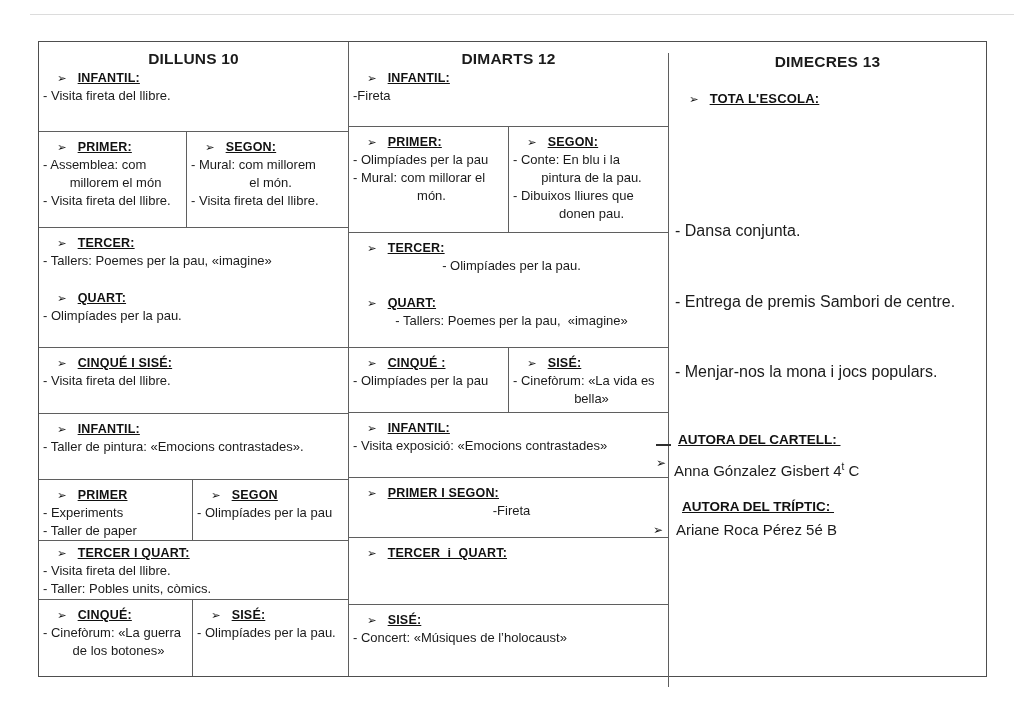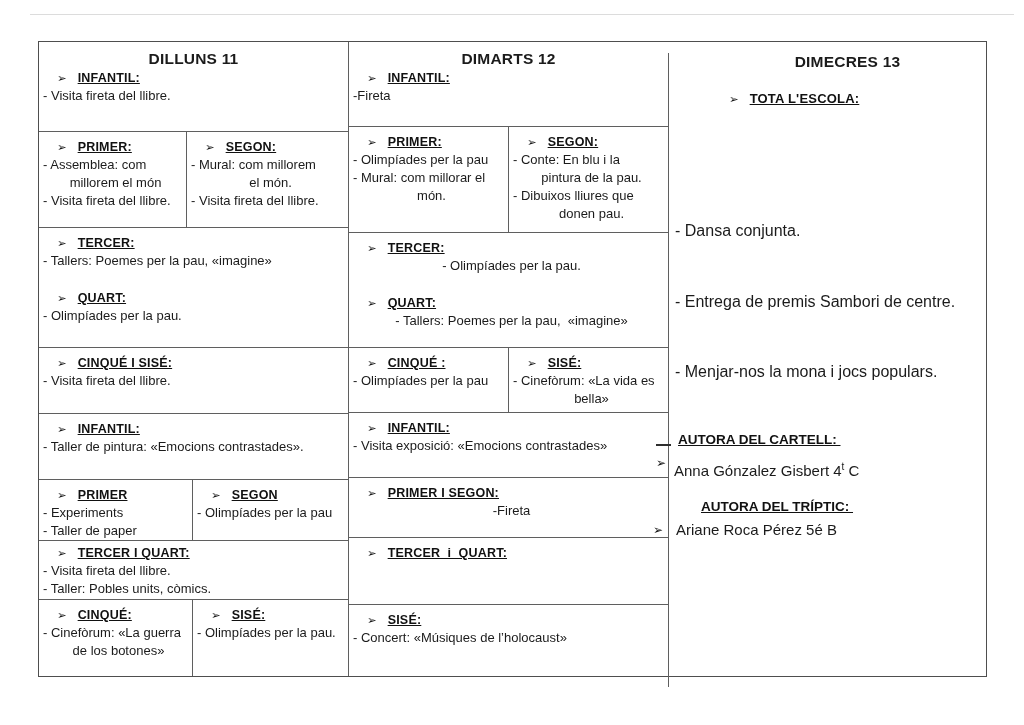--- a/index.html
+++ b/index.html
@@ -21,41 +21,41 @@
   .cell.sp{border-right:1px solid #5f5f5f;flex:none;}
   .cell.fx{flex:none;}
   .day-title{font-weight:bold;font-size:15.5px;text-align:center;margin-top:3px;letter-spacing:.2px;}
   .hline{padding-left:14px;margin:3px 0 2px 0;display:flex;align-items:baseline;}
   .arrow{font-family:"DejaVu Sans",sans-serif;font-size:11.5px;margin-right:11px;flex:none;color:#111;}
   .hd{font-weight:bold;font-size:12.5px;text-decoration:underline;letter-spacing:.2px;color:#111;white-space:pre;}
   .ln{font-size:13px;line-height:18px;white-space:pre;}
   .ln.cont{padding-left:6px;text-align:center;}
   .gap{height:18px;}
   
-  .wedcol{position:relative;padding-left:40px;}
+  .wedcol{position:relative;}
   .wed-hline{padding-left:20px;margin-top:20px;}
   .wed-hd{font-size:13px;}
   .wed-acts{position:absolute;left:6px;top:119px;font-size:16px;line-height:23.5px;white-space:pre;}
   .aut-label{position:absolute;font-weight:bold;font-size:13.5px;text-decoration:underline;white-space:pre;color:#111;}
   .aut-name{position:absolute;font-size:15px;white-space:pre;}
   .aut-arrow{position:absolute;font-family:"DejaVu Sans",sans-serif;font-size:12px;color:#111;}
   .stub{position:absolute;left:-13px;top:391px;width:15px;height:2px;background:#2e2e2e;}
   sup{font-size:10px;vertical-align:super;}
 </style>
 </head>
 <body>
 
 <div class="top-rule"></div>
 
 <div class="tbl">
 
   <div class="col" style="left:0;width:309px;">
     <div class="band" style="height:90px">
       <div class="cell">
-        <div class="day-title">DILLUNS 11</div>
+        <div class="day-title">DILLUNS 10</div>
         <div class="hline">
             <span class="arrow">➢</span>
             <span class="hd">INFANTIL:</span>
           </div>
         <div class="ln">- Visita fireta del llibre.</div>
       </div>
     </div>
     <div class="band" style="height:96px">
       <div class="cell sp" style="width:148px;">
         <div class="hline">
@@ -267,18 +267,18 @@
       <div>- Dansa conjunta.</div>
       <div>- Entrega de premis Sambori de centre.</div>
       <div>- Menjar-nos la mona i jocs populars.</div>
     </div>
 
     <div class="stub"></div>
     <div class="aut-label" style="left:9px;top:379px;">AUTORA DEL CARTELL: </div>
     <div class="aut-arrow" style="left:-13px;top:403px;">➢</div>
     <div class="aut-name" style="left:5px;top:400px;margin-top:8px;"><span>Anna Gónzalez Gisbert 4</span><sup>t</sup><span> C</span></div>
 
-    <div class="aut-label" style="left:13px;top:446px;margin-left:19px;">AUTORA DEL TRÍPTIC: </div>
+    <div class="aut-label" style="left:13px;top:446px;">AUTORA DEL TRÍPTIC: </div>
     <div class="aut-arrow" style="left:-16px;top:470px;">➢</div>
     <div class="aut-name" style="left:7px;top:468px;">Ariane Roca Pérez 5é B</div>
   </div>
 
 </div>
 
 </body></html>

